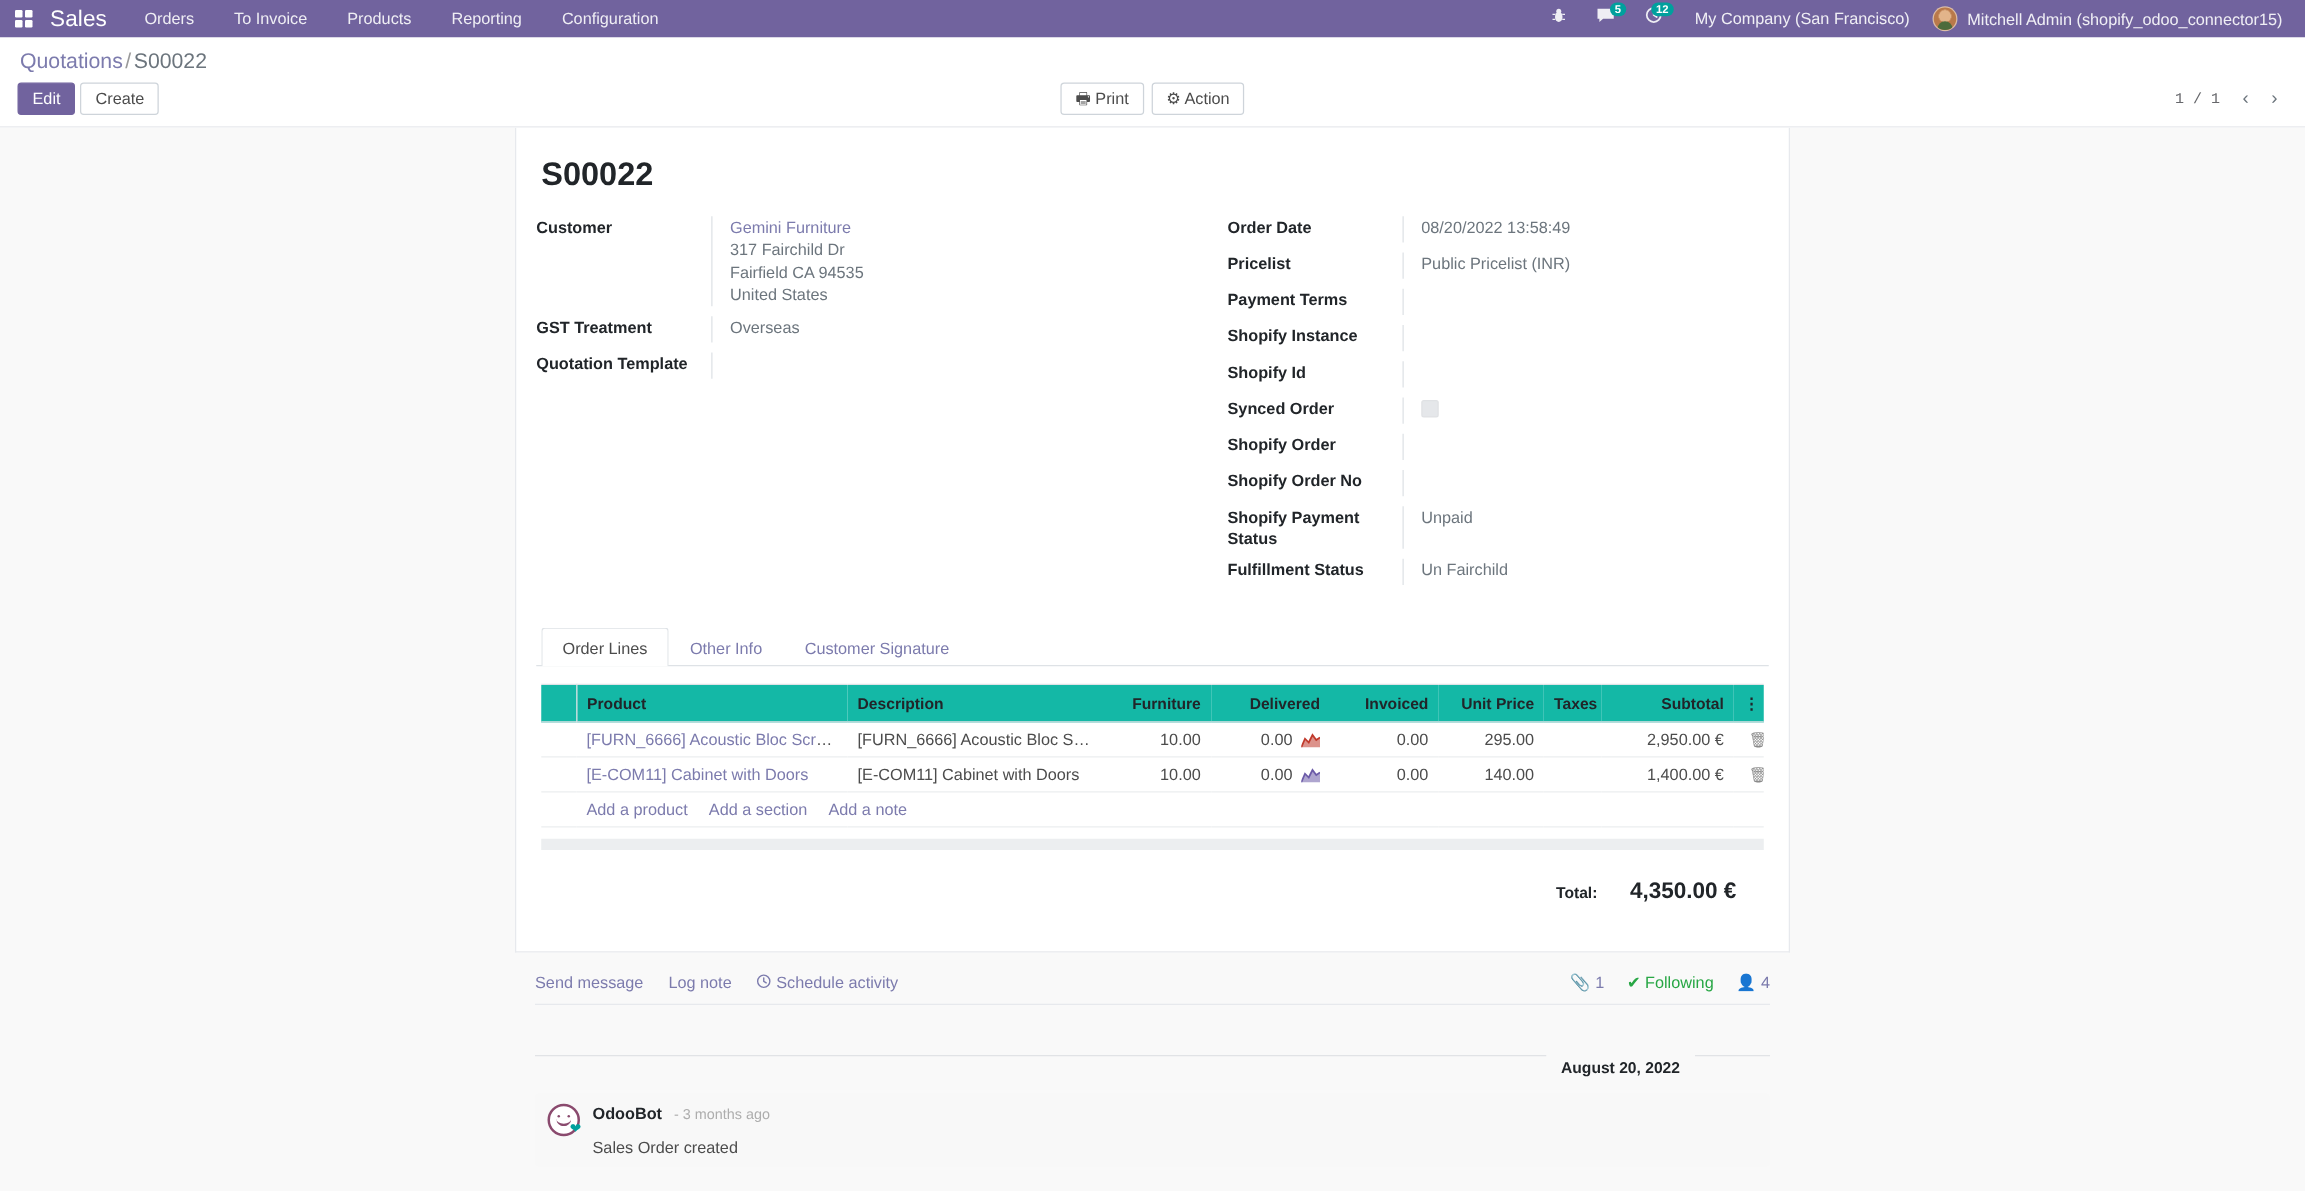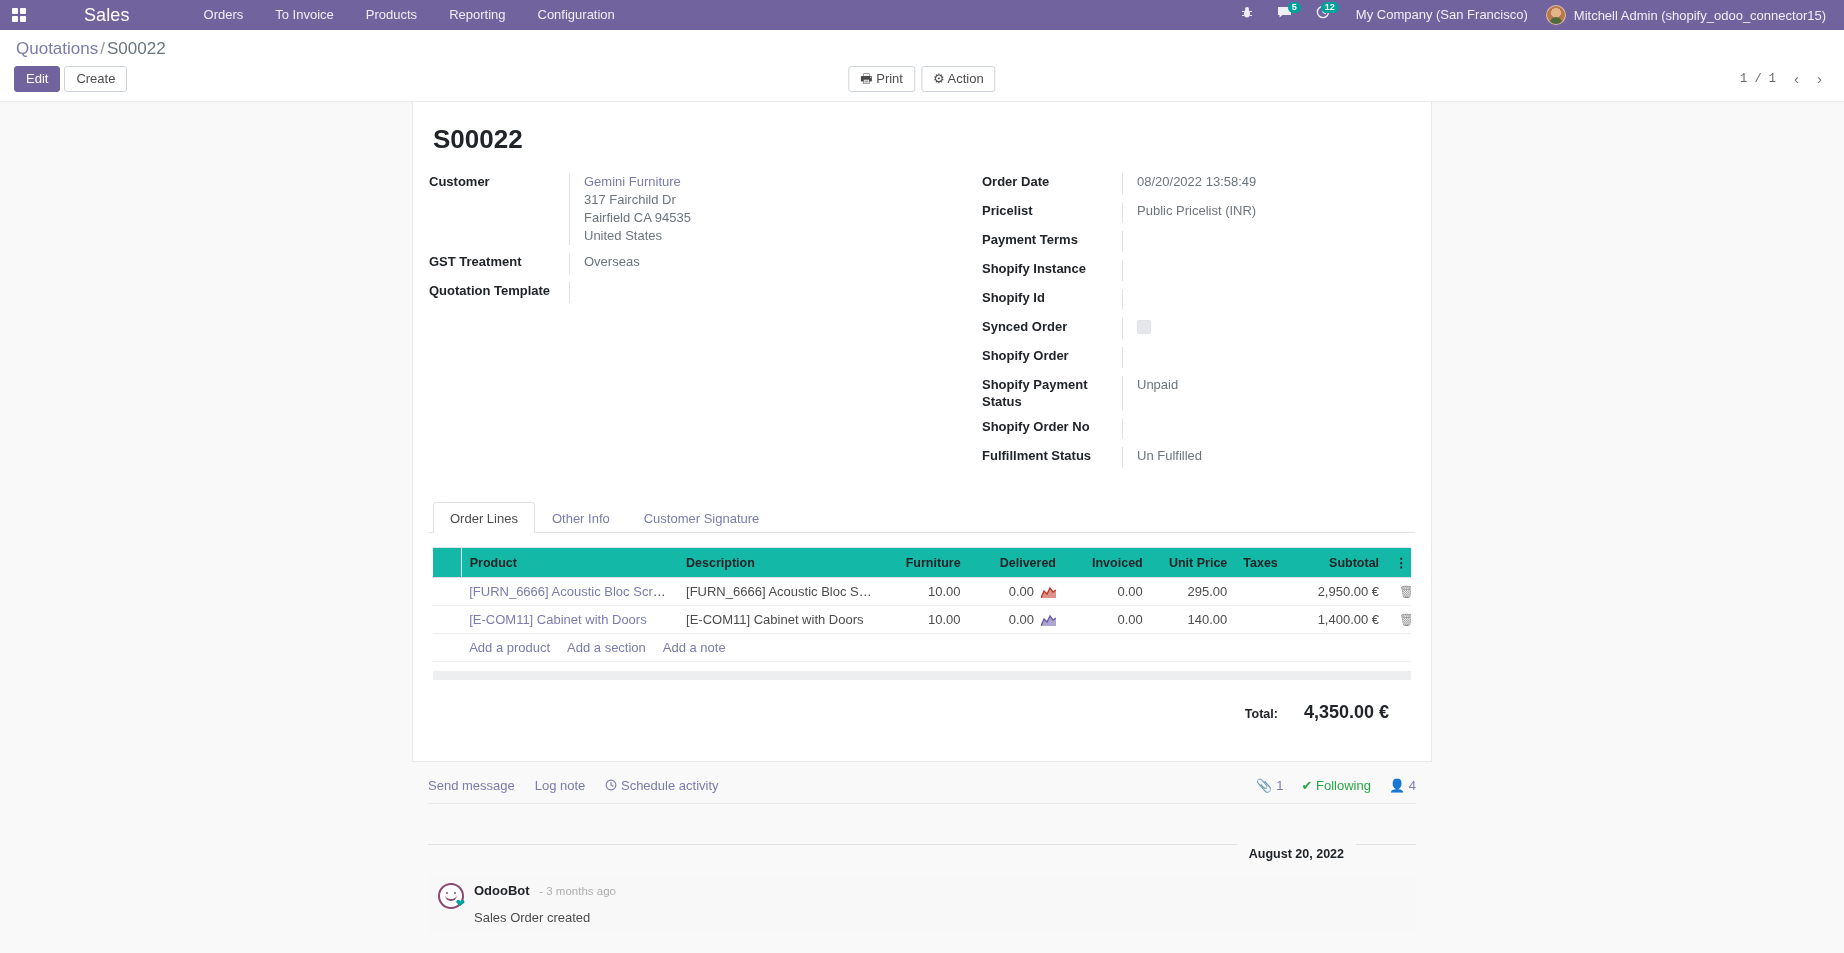--- a/index.html
+++ b/index.html
@@ -15,21 +15,20 @@
 
   
   .navbar {
     height: 30px;
     background: #71639e;
     display: flex;
     align-items: center;
     color: #ffffff;
     font-size: 13px;
     position: relative;
-    gap: 44px;
   }
   .nav-apps {
     width: 38px;
     display: flex;
     align-items: center;
     justify-content: center;
     cursor: pointer;
     height: 30px;
   }
   .grid-icon {
@@ -567,33 +566,33 @@
             <div class="fld-val">
               <span class="chk"></span>
             </div>
           </div>
 
           <div class="fld">
             <div class="fld-label">Shopify Order</div>
             <div class="fld-val"></div>
           </div>
 
+          <div class="fld">
+            <div class="fld-label">Shopify Order No</div>
+            <div class="fld-val"></div>
+          </div>
+
           <div class="fld tall">
             <div class="fld-label">Shopify Payment Status</div>
             <div class="fld-val">Unpaid</div>
           </div>
 
           <div class="fld">
-            <div class="fld-label">Shopify Order No</div>
-            <div class="fld-val"></div>
-          </div>
-
-          <div class="fld">
             <div class="fld-label">Fulfillment Status</div>
-            <div class="fld-val">Un Fulfilled</div>
+            <div class="fld-val">Un Fairchild</div>
           </div>
 
         </div>
       </div>
 
       <div class="notebook">
         <div class="tabs">
           <div class="tab active">Order Lines</div>
           <div class="tab">Other Info</div>
           <div class="tab">Customer Signature</div>

